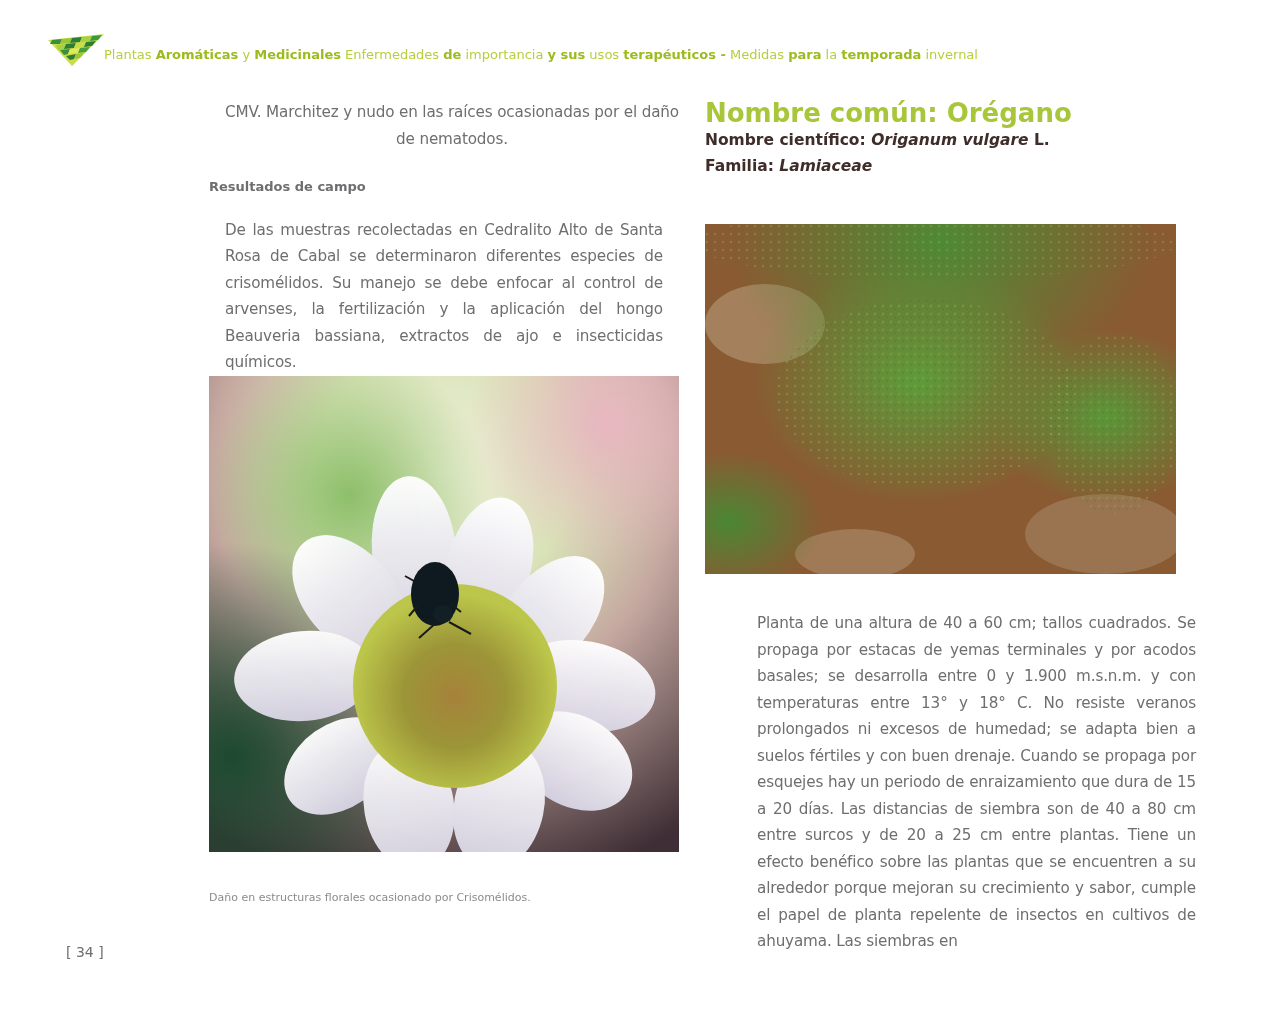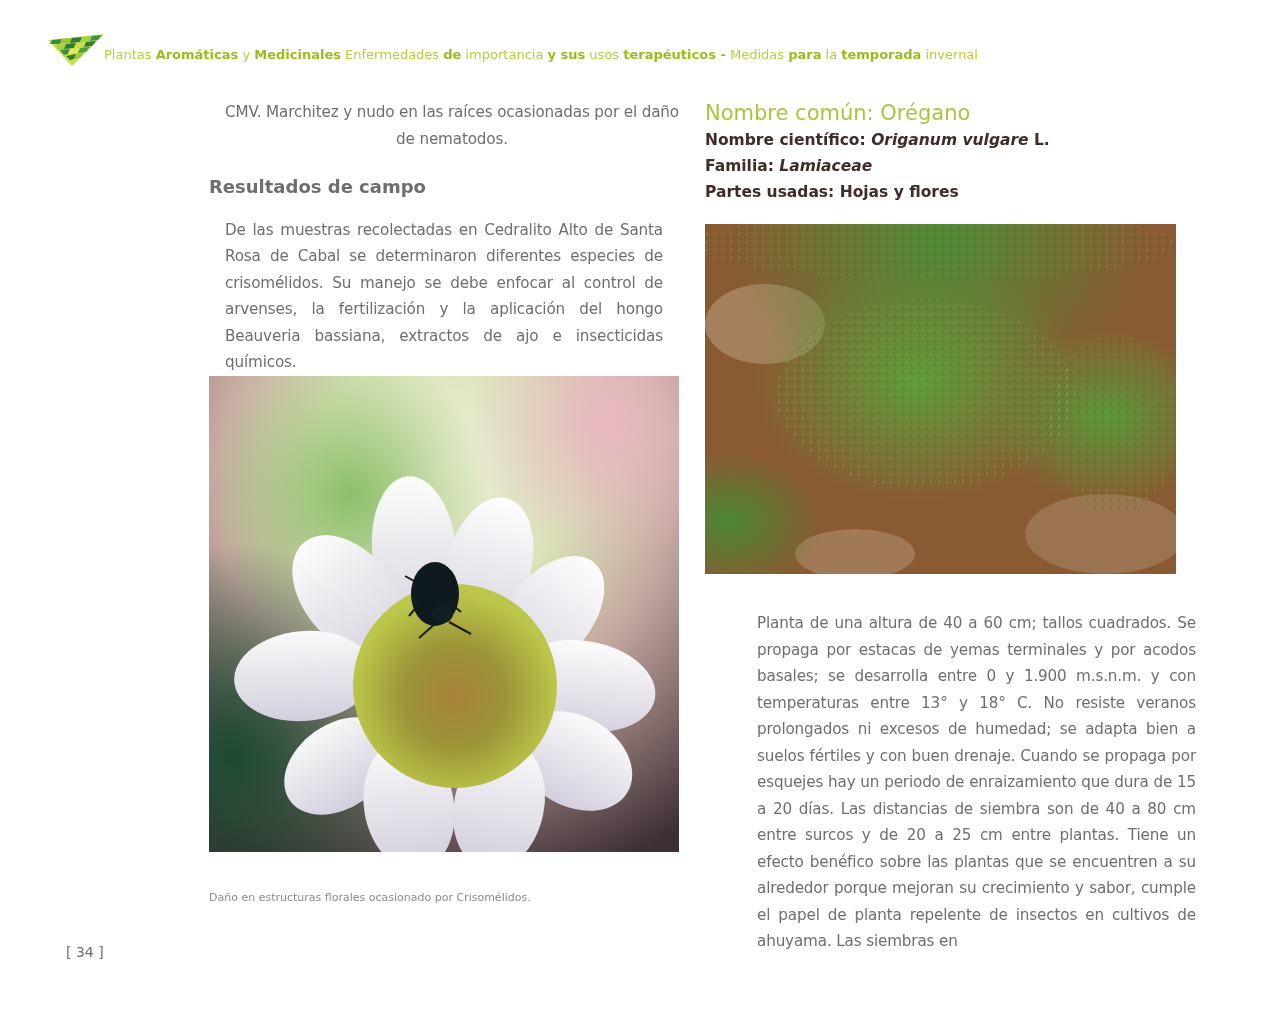--- a/index.html
+++ b/index.html
@@ -11,30 +11,30 @@
   .logo { width: 56px; height: 36px; position: relative; }
   .logo svg { display: block; }
   .header-text { position: absolute; left: 56px; top: 15px; white-space: nowrap; font-size: 13px; color: #b5cf3c; letter-spacing: 0; }
   .header-text b { font-weight: bold; color: #9cbc1e; }
 
   .col-left { position: absolute; left: 209px; top: 99px; width: 470px; }
   .col-right { position: absolute; left: 705px; top: 99px; width: 471px; }
 
   .body-text { font-size: 15.2px; line-height: 26.5px; text-align: justify; color: #6d6e70; margin: 16px; letter-spacing: -0.15px; }
   .intro { margin: 0 0 22px 16px; text-align: center; }
-  .subheading { font-size: 18px; font-weight: bold; color: #6d6e70; line-height: 26.5px; margin: 0; }
+  .subheading { font-size: 13px; font-weight: bold; color: #6d6e70; line-height: 26.5px; margin: 0; }
 
   .photo { position: absolute; overflow: hidden; }
   .photo-flower { left: 209px; top: 376px; width: 470px; height: 476px; }
   .photo-oregano { left: 705px; top: 224px; width: 471px; height: 350px; }
 
   .caption { position: absolute; left: 209px; top: 891px; font-size: 11px; color: #8a8b8d; white-space: nowrap; }
   .page-number { position: absolute; left: 66px; top: 944px; font-size: 14px; color: #6d6e70; }
 
-  .common-name { font-size: 21px; font-weight: normal; color: #a8c63a; line-height: 28px; margin: 0; }
+  .common-name { font-size: 26px; font-weight: bold; color: #a8c63a; line-height: 28px; margin: 0; }
   .meta-line { font-size: 15.5px; font-weight: bold; color: #3f2d2a; line-height: 26px; margin: 0; }
   .meta-line i { font-style: italic; }
   .desc { position: absolute; left: 741px; top: 594px; width: 471px; }
 </style>
 </head>
 <body>
 
 <div class="header">
   <div class="logo">
     <svg width="56" height="36" viewBox="0 0 56 36">
@@ -125,21 +125,20 @@
   </svg>
 </div>
 
 <div class="caption">Daño en estructuras florales ocasionado por Crisomélidos.</div>
 <div class="page-number">[ 34 ]</div>
 
 <div class="col-right">
   <h2 class="common-name">Nombre común: Orégano</h2>
   <p class="meta-line"><span>Nombre científico: </span><i>Origanum vulgare</i><span> L.</span></p>
   <p class="meta-line"><span>Familia: </span><i>Lamiaceae</i></p>
-  <p class="meta-line">Partes usadas: Hojas y flores</p>
 </div>
 
 <div class="photo photo-oregano" title="Planta de orégano en campo">
   <svg width="471" height="350" viewBox="0 0 471 350">
     <defs>
       <radialGradient id="g1" cx="0.45" cy="0.45" r="0.35">
         <stop offset="0" stop-color="#5e9b3a"></stop>
         <stop offset="1" stop-color="#5e9b3a" stop-opacity="0"></stop>
       </radialGradient>
       <radialGradient id="g2" cx="0.85" cy="0.55" r="0.25">

